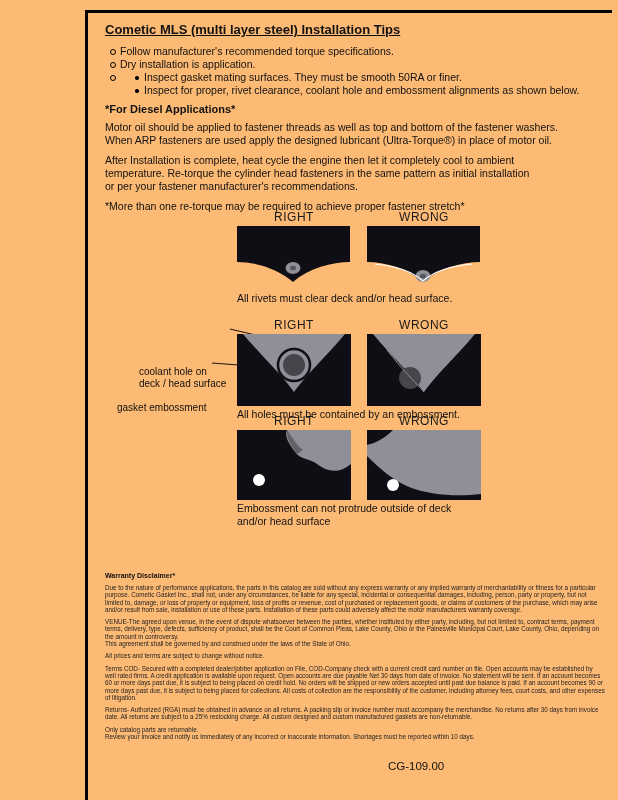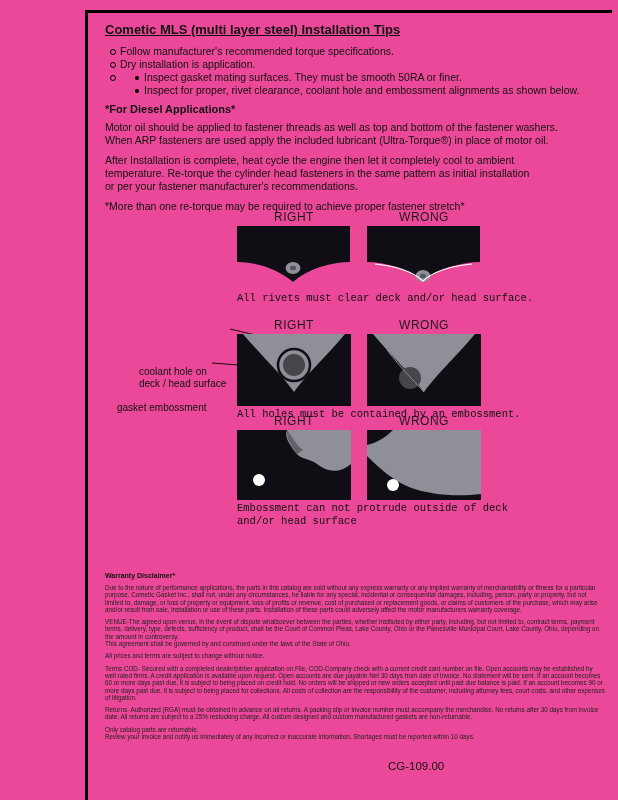--- a/index.html
+++ b/index.html
@@ -1,17 +1,17 @@
 <!DOCTYPE html>
 <html><head>
 <meta charset="utf-8">
 <style>
   html,body { margin:0; padding:0; background:#ffffff; }
   .page {
-    position:relative; width:618px; height:800px; background:#ec4899;
+    position:relative; width:618px; height:800px; background:#fdba74;
     font-family:"Liberation Sans", sans-serif; color:#111; overflow:hidden;
   }
   .rule-top { position:absolute; left:85px; top:10px; width:527px; height:3px; background:#000; }
   .rule-left { position:absolute; left:85px; top:10px; width:3px; height:790px; background:#000; }
 
   .content { position:absolute; left:105px; top:22px; width:505px; }
 
   .title { font-size:13px; font-weight:bold; text-decoration:underline; margin:0 0 8px 0; }
 
   ul.tips { list-style:none; margin:4px; padding:0; }
@@ -23,21 +23,21 @@
 
   .diesel-heading { font-size:11px; font-weight:bold; margin:6px 0 0 0; line-height:13px; }
   .para { font-size:10.5px; line-height:13px; margin:5px 0 0 0; white-space:pre-line; width:492px; }
   .para2 { margin-top:7px; }
   .note { font-size:10.5px; line-height:13px; margin:7px 0 0 0; }
 
   .diagrams { position:absolute; left:0; top:188px; width:505px; height:334px; }
   .dg-label { position:absolute; width:114px; text-align:center; font-size:12px; color:#1a1a1a; letter-spacing:0.5px; }
   .fig { position:absolute; }
   .fig svg { display:block; }
-  .dg-caption { position:absolute; left:132px; font-size:10.5px; line-height:13px; white-space:pre-line; color:#111;font-family:Liberation Mono, monospace; }
+  .dg-caption { position:absolute; left:132px; font-size:10.5px; line-height:13px; white-space:pre-line; color:#111; }
   .annot { position:absolute; font-size:10px; line-height:11.5px; white-space:pre-line; color:#111;margin-top:44px; }
   .conn { position:absolute; left:0; top:0; pointer-events:none; }
 
   .warranty { position:absolute; left:0; top:550px; width:500px; }
   .warranty h2 { font-size:7px; margin:0 0 5px 0; font-weight:bold; }
   .warranty p { font-size:6.3px; line-height:7.3px; margin:0 0 5px 0; white-space:pre-line; color:#222; }
 
   .footer { position:absolute; left:388px; top:760px; font-size:11.5px; color:#111; }
 </style>
 </head>
@@ -56,21 +56,21 @@
       <li><span class="b1"></span>
         <ul class="subtips">
           <li><span class="b2"></span><span>Inspect gasket mating surfaces.  They must be smooth 50RA or finer.</span></li>
           <li><span class="b2"></span><span>Inspect for proper, rivet clearance, coolant hole and embossment alignments as shown below.</span></li>
         </ul>
       </li>
     </ul>
 
     <div class="diesel-heading">*For Diesel Applications*</div>
     <p class="para">Motor oil should be applied to fastener threads as well as top and bottom of the fastener washers.
-When ARP fasteners are used apply the included lubricant (Ultra-Torque®) in place of motor oil.</p>
+When ARP fasteners are used apply the designed lubricant (Ultra-Torque®) in place of motor oil.</p>
     <p class="para para2">After Installation is complete, heat cycle the engine then let it completely cool to ambient
 temperature. Re-torque the cylinder head fasteners in the same pattern as initial installation
 or per your fastener manufacturer's recommendations.</p>
     <p class="note">*More than one re-torque may be required to achieve proper fastener stretch*</p>
 
     <div class="diagrams">
 
       <div class="dg-label" style="left:132px; top:0;">RIGHT</div>
       <div class="dg-label" style="left:262px; top:0;">WRONG</div>
       <div class="fig" style="left:132px; top:16px;">

